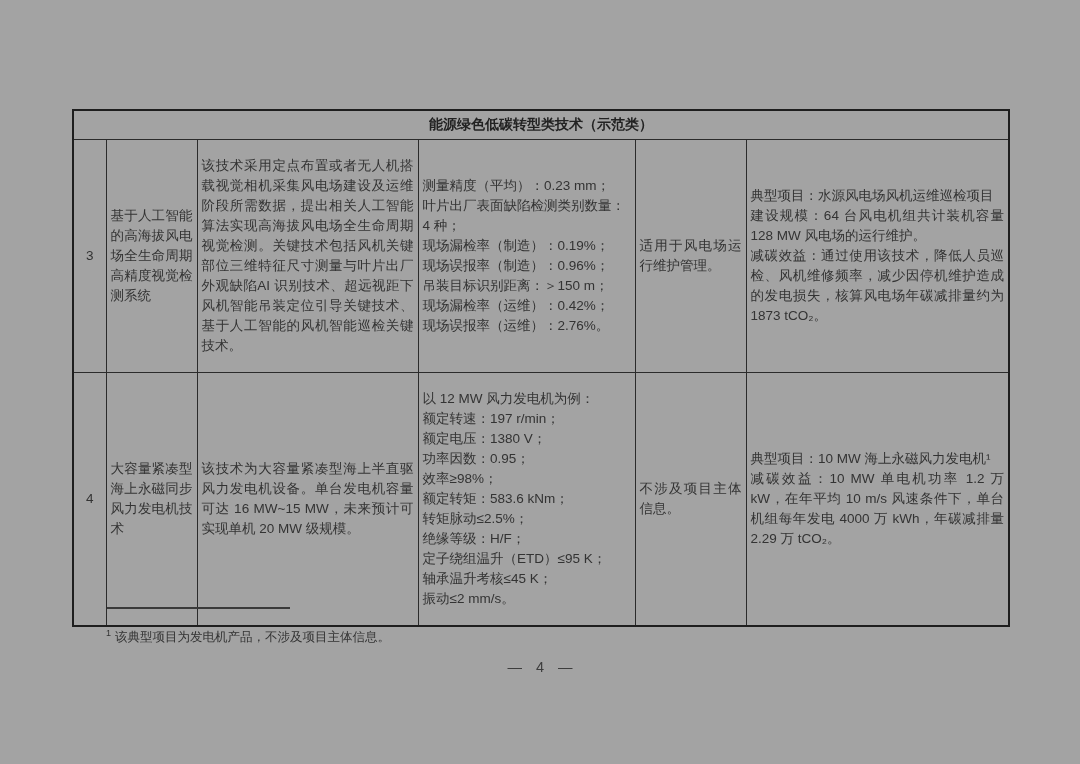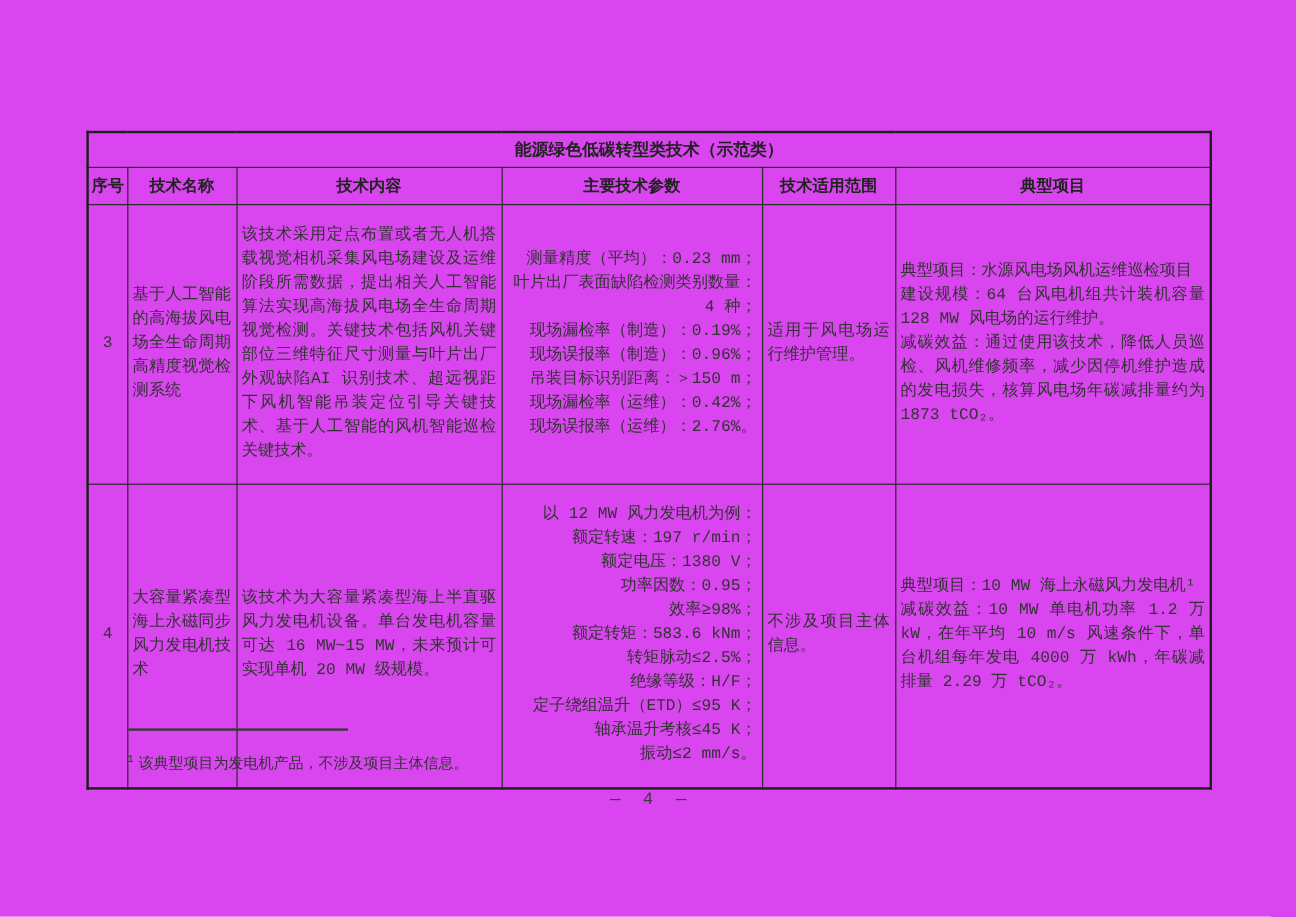--- a/index.html
+++ b/index.html
@@ -4,22 +4,22 @@
 <style>
   html, body {
     margin: 0;
     padding: 0;
     background: #ffffff;
   }
   .page {
     position: relative;
     width: 1080px;
     height: 764px;
-    background: #d946ef;
-    font-family: Liberation Mono, monospace;
+    background: #a3a3a3;
+    font-family: Liberation Sans, sans-serif;
     color: #333333;
     overflow: hidden;
   }
   table.tech-table {
     position: absolute;
     left: 72px;
     top: 109px;
     width: 936px;
     border-collapse: collapse;
     table-layout: fixed;
@@ -61,21 +61,21 @@
   td.cell-name {
     text-align: justify;
     padding: 2px 6px;
   }
   td.cell-content {
     text-align: justify;
     padding: 2px 5px;
   }
   td.cell-params {
     white-space: pre-line;
-    text-align: right;
+    text-align: left;
     line-height: 19.5px;
     padding: 2px 4px;
   }
   td.cell-scope {
     text-align: justify;
     padding: 2px 7px;
   }
   td.cell-project {
     white-space: pre-line;
     text-align: justify;
@@ -123,28 +123,20 @@
       <col style="width:91px">
       <col style="width:221px">
       <col style="width:217px">
       <col style="width:111px">
       <col style="width:263px">
     </colgroup>
     <thead>
       <tr class="title-row">
         <th colspan="6">能源绿色低碳转型类技术（示范类）</th>
       </tr>
-      <tr class="header-row">
-        <th>序号</th>
-        <th>技术名称</th>
-        <th>技术内容</th>
-        <th>主要技术参数</th>
-        <th>技术适用范围</th>
-        <th>典型项目</th>
-      </tr>
     </thead>
     <tbody>
       <tr class="data-row row-3">
         <td class="cell-serial">3</td>
         <td class="cell-name">基于人工智能的高海拔风电场全生命周期高精度视觉检测系统</td>
         <td class="cell-content">该技术采用定点布置或者无人机搭载视觉相机采集风电场建设及运维阶段所需数据，提出相关人工智能算法实现高海拔风电场全生命周期视觉检测。关键技术包括风机关键部位三维特征尺寸测量与叶片出厂外观缺陷AI 识别技术、超远视距下风机智能吊装定位引导关键技术、基于人工智能的风机智能巡检关键技术。</td>
         <td class="cell-params">测量精度（平均）：0.23 mm；
 叶片出厂表面缺陷检测类别数量：4 种；
 现场漏检率（制造）：0.19%；
 现场误报率（制造）：0.96%；

